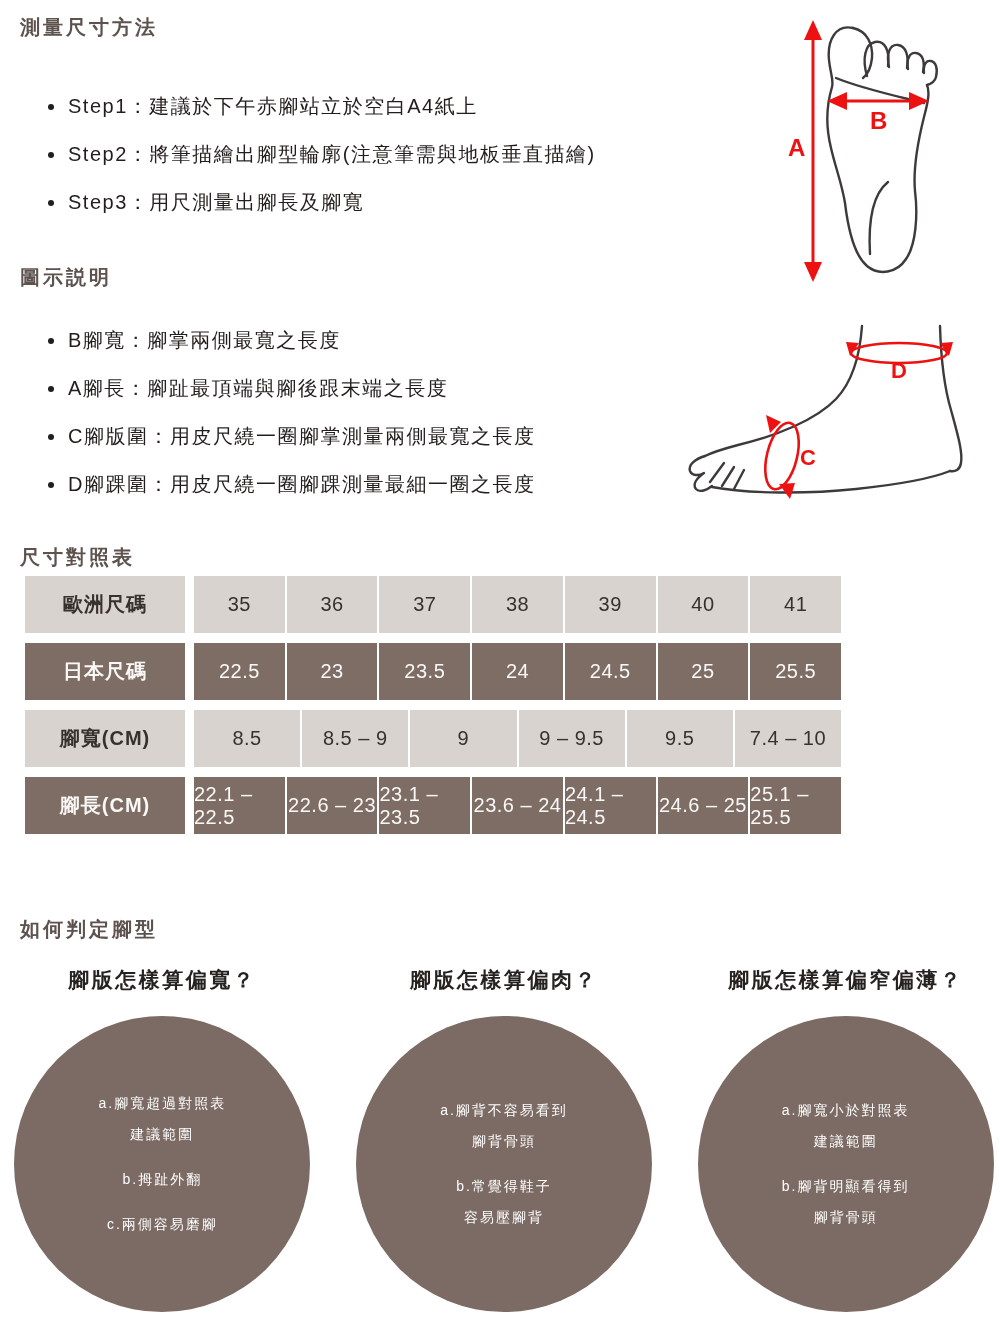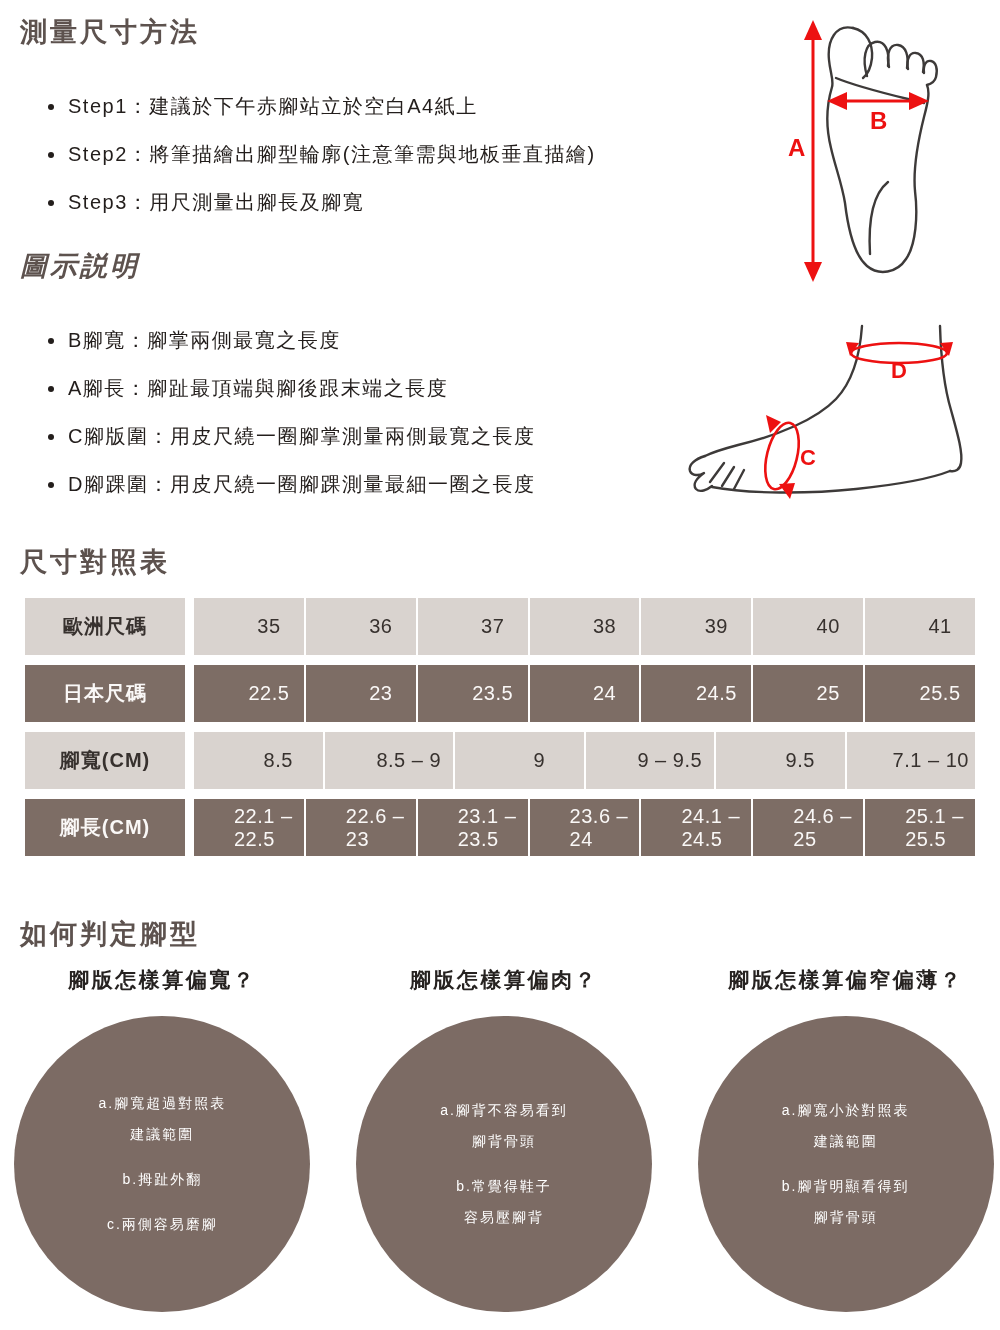--- a/index.html
+++ b/index.html
@@ -1,45 +1,45 @@
 <!DOCTYPE html>
 <html><head>
 <meta charset="utf-8">
 <style>
   html,body{margin:0;padding:0;background:#ffffff;}
   body{font-family:"Liberation Sans","DejaVu Sans",sans-serif;color:#231e1c;}
   #page{position:relative;width:1000px;height:1330px;background:#ffffff;overflow:hidden;}
 
   
-  .sec-title{position:absolute;left:20px;margin:0;font-size:27px;font-weight:700;
+  .sec-title{position:absolute;left:20px;margin:0;font-size:20px;font-weight:700;
              color:#5d524e;letter-spacing:3px;}
 
   
   .blist{position:absolute;left:30px;margin:16px;padding:0;list-style:none;}
   .blist li{position:relative;height:48px;line-height:48px;font-size:20px;
             letter-spacing:1.5px;padding-left:22px;white-space:nowrap;}
   .blist li::before{content:"";position:absolute;left:2px;top:22px;width:6px;height:6px;
             border-radius:50%;background:#231e1c;}
 
   
   .diag{position:absolute;}
   .diag path,.diag line,.diag ellipse{fill:none;}
   .outline{stroke:#3d3a39;stroke-width:2.4;stroke-linecap:round;stroke-linejoin:round;}
   .redline{stroke:#ed1111;stroke-width:3;}
   .redfill{fill:#ed1111;stroke:none;}
   .redtext{fill:#ed1111;font-size:24px;font-weight:700;}
 
   
-  #size-table{position:absolute;left:25px;top:598px;width:950px;}
+  #size-table{position:absolute;left:25px;top:576px;width:816px;}
   .trow{display:flex;height:57px;margin-bottom:10px;}
   .tlabel{width:160px;margin-right:9px;display:flex;align-items:center;justify-content:center;
           font-size:20px;font-weight:600;letter-spacing:1px;}
   .tcells{flex:1;display:flex;}
   .tcell{flex:1;display:flex;align-items:center;justify-content:center;font-size:20px;
-         letter-spacing:0.5px;border-left:2px solid #ffffff;padding-left:40px;}
+         letter-spacing:0.5px;border-left:2px solid #ffffff;}
   .tcell:first-child{border-left:none;}
   .light .tlabel,.light .tcell{background:#d9d3cf;color:#37312e;}
   .dark  .tlabel,.dark  .tcell{background:#7d6d65;color:#faf8f7;}
 
   
   #cards{position:absolute;left:8px;top:966px;width:992px;display:flex;gap:33px;}
   .card{width:330px;margin:0 1px;display:flex;flex-direction:column;align-items:center;}
   .card-heading{font-size:21px;font-weight:700;letter-spacing:2.5px;color:#262220;
                 text-align:center;white-space:nowrap;}
   .circle{width:296px;height:296px;border-radius:50%;background:#7c6b64;margin-top:22px;
@@ -77,21 +77,21 @@
     </g>
     <g>
       <line class="redline" x1="82" y1="97" x2="158" y2="97"></line>
       <polygon class="redfill" points="69,97 89,88 89,106"></polygon>
       <polygon class="redfill" points="171,97 151,88 151,106"></polygon>
     </g>
     <text class="redtext" x="30" y="152">A</text>
     <text class="redtext" x="112" y="125">B</text>
   </svg>
 
-  <h2 class="sec-title" style="top:248px;font-style:italic;">圖示説明</h2>
+  <h2 class="sec-title" style="top:264px;">圖示説明</h2>
   <ul class="blist" style="top:300px;">
     <li>B腳寬：腳掌兩側最寬之長度</li>
     <li>A腳長：腳趾最頂端與腳後跟末端之長度</li>
     <li>C腳版圍：用皮尺繞一圈腳掌測量兩側最寬之長度</li>
     <li>D腳踝圍：用皮尺繞一圈腳踝測量最細一圈之長度</li>
   </ul>
 
   <svg class="diag" style="left:678px;top:312px;" width="320" height="200" viewBox="0 0 320 200">
     <g>
       <path class="outline" d="M 184,14 C 182,42 176,68 158,87 C 138,108 98,124 60,133 C 45,137 33,141 27,144"></path>
@@ -144,21 +144,21 @@
       </div>
     </div>
     <div class="trow light">
       <div class="tlabel">腳寬(CM)</div>
       <div class="tcells">
         <div class="tcell">8.5</div>
         <div class="tcell">8.5 – 9</div>
         <div class="tcell">9</div>
         <div class="tcell">9 – 9.5</div>
         <div class="tcell">9.5</div>
-        <div class="tcell">7.1 – 10</div>
+        <div class="tcell">7.4 – 10</div>
       </div>
     </div>
     <div class="trow dark">
       <div class="tlabel">腳長(CM)</div>
       <div class="tcells">
         <div class="tcell">22.1 – 22.5</div>
         <div class="tcell">22.6 – 23</div>
         <div class="tcell">23.1 – 23.5</div>
         <div class="tcell">23.6 – 24</div>
         <div class="tcell">24.1 – 24.5</div>

